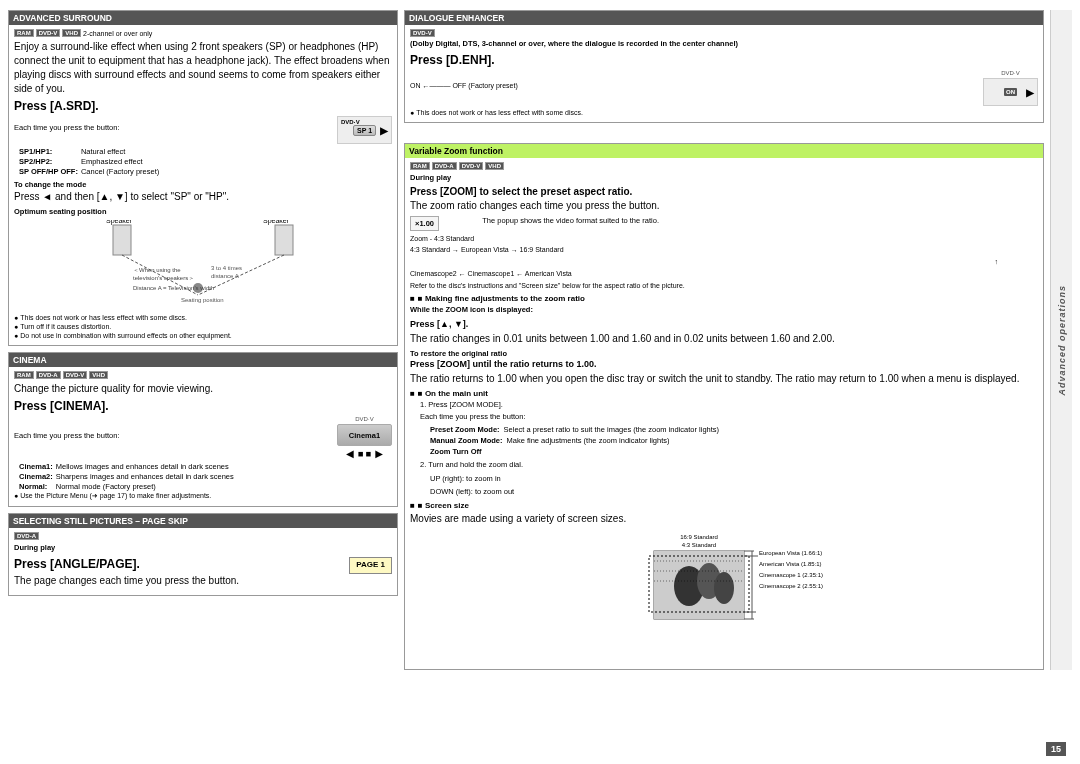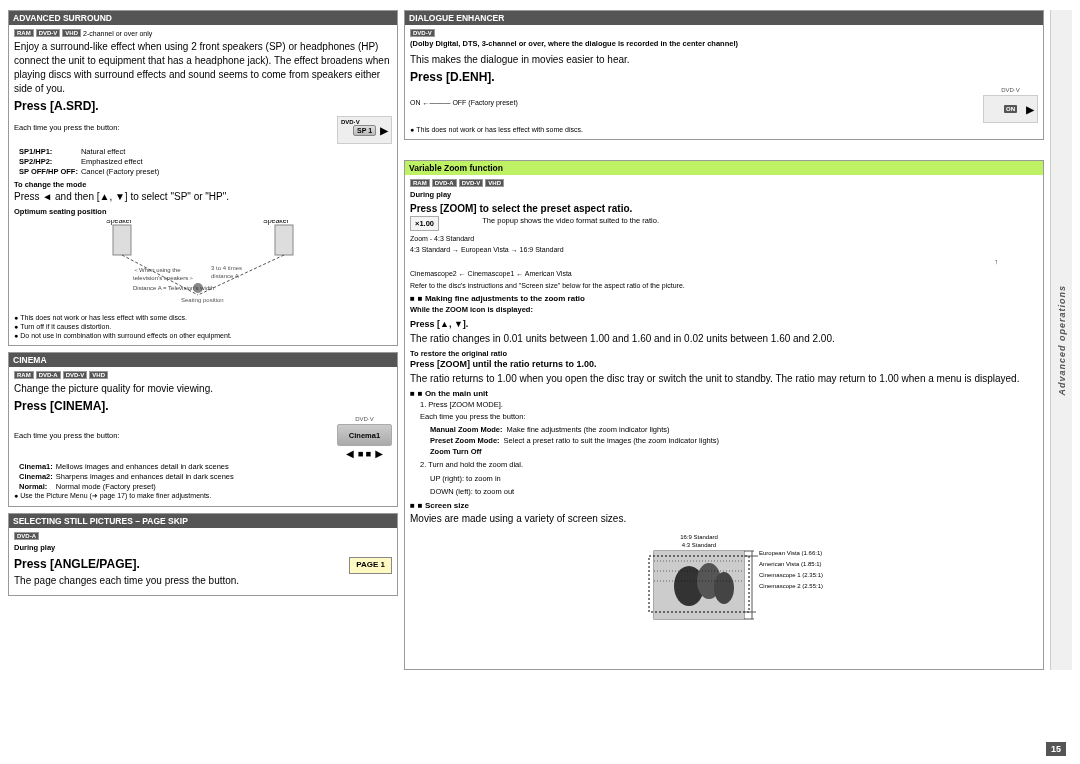--- a/index.html
+++ b/index.html
@@ -378,21 +378,20 @@
   </div>
 
   <div class="right-column">
 
     <div class="section">
       <div class="section-header">DIALOGUE ENHANCER</div>
       <div class="badge-row dialogue-badge-row">
         <span class="badge dvd-v">DVD-V</span>
       </div>
       <p style="font-weight:bold;font-size:7.5px;">(Dolby Digital, DTS, 3-channel or over, where the dialogue is recorded in the center channel)</p>
-      <p>This makes the dialogue in movies easier to hear.</p>
       <div class="press-title">Press [D.ENH].</div>
       <div class="button-row">
         <div style="flex:1">
           <p style="font-size:7px;">ON ←——— OFF (Factory preset)</p>
         </div>
         <div style="display:flex;flex-direction:column;align-items:center;gap:2px;">
           <div style="font-size:6px;color:#555;">DVD·V</div>
           <div class="dvd-button-img">
             <div style="display:flex;flex-direction:column;align-items:center;width:100%;justify-content:center;">
               <div style="font-size:6px;font-weight:bold;background:#555;color:#fff;padding:1px 2px;border-radius:1px;">ON</div>
@@ -408,20 +407,21 @@
       <div class="variable-zoom-header">Variable Zoom function</div>
       <div class="badge-row">
         <span class="badge ram">RAM</span>
         <span class="badge dvd-a">DVD-A</span>
         <span class="badge dvd-v">DVD-V</span>
         <span class="badge vhd">VHD</span>
       </div>
 
       <p style="font-weight:bold;font-size:7.5px;">During play</p>
       <div class="big-press">Press [ZOOM] to select the preset aspect ratio.</div>
+      <p>The zoom ratio changes each time you press the button.</p>
 
       <div style="display:flex;align-items:flex-start;gap:8px;margin-bottom:3px;">
         <div style="display:flex;flex-direction:column;align-items:flex-start;">
           <div class="zoom-box">×1.00</div>
           <div style="font-size:7px;margin-top:2px;">Zoom - 4:3 Standard</div>
         </div>
         <p style="font-size:7.5px;flex:1">The popup shows the video format suited to the ratio.</p>
       </div>
 
       <p class="arrow-line">4:3 Standard → European Vista → 16:9 Standard</p>
@@ -438,26 +438,26 @@
       <div class="sub-heading">To restore the original ratio</div>
       <div class="press-subtitle">Press [ZOOM] until the ratio returns to 1.00.</div>
       <p>The ratio returns to 1.00 when you open the disc tray or switch the unit to standby. The ratio may return to 1.00 when a menu is displayed.</p>
 
       <div class="bullet-square">■ On the main unit</div>
       <div class="numbered-list">
         <p style="font-size:7.5px;margin-bottom:2px;">1. <span>Press [ZOOM MODE].</span></p>
         <p style="font-size:7.5px;margin-bottom:2px;">Each time you press the button:</p>
         <div class="indent">
           <div class="label-value-row">
+            <span class="lv-label">Preset Zoom Mode:</span>
+            <span class="lv-value">Select a preset ratio to suit the images (the zoom indicator lights)</span>
+          </div>
+          <div class="label-value-row">
             <span class="lv-label">Manual Zoom Mode:</span>
             <span class="lv-value">Make fine adjustments (the zoom indicator lights)</span>
-          </div>
-          <div class="label-value-row">
-            <span class="lv-label">Preset Zoom Mode:</span>
-            <span class="lv-value">Select a preset ratio to suit the images (the zoom indicator lights)</span>
           </div>
           <p style="font-weight:bold;font-size:7.5px;">Zoom Turn Off</p>
         </div>
         <p style="font-size:7.5px;margin-top:2px;">2. <span>Turn and hold the zoom dial.</span></p>
         <div class="indent">
           <p style="font-size:7.5px;">UP (right): to zoom in</p>
           <p style="font-size:7.5px;">DOWN (left): to zoom out</p>
         </div>
       </div>
 

